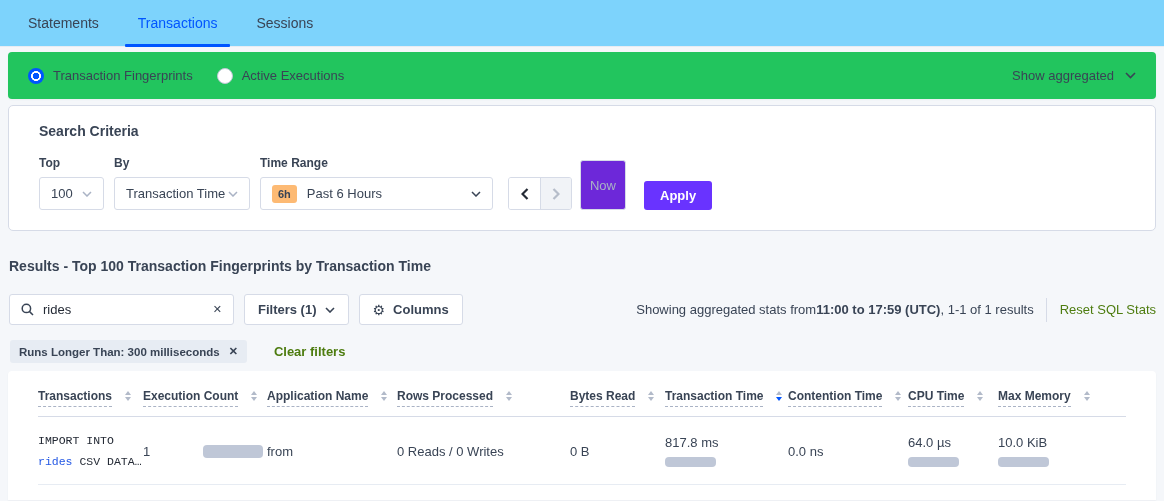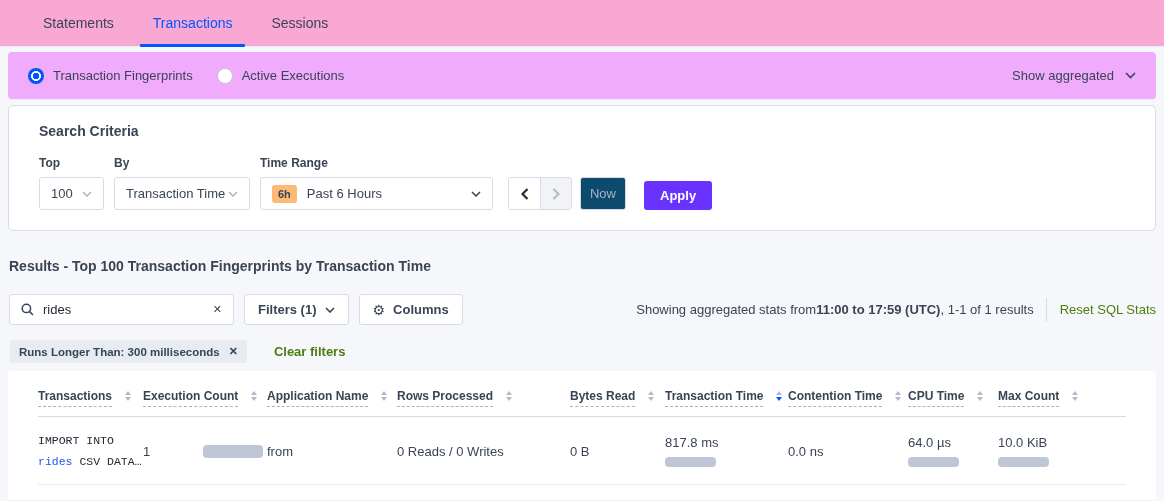--- a/index.html
+++ b/index.html
@@ -6,27 +6,27 @@
   html,body { width:1164px; height:501px; }
   body {
     font-family:"Liberation Sans",sans-serif;
     background:#f5f7fa;
     color:#394455;
     overflow:hidden;
     font-size:13px;
   }
 
   
-  .topbar { height:47px; background:#f9a8d4; border-bottom:1px solid #e7ecf3; display:flex; align-items:stretch; padding-left:30px; }
+  .topbar { height:47px; background:#7dd3fc; border-bottom:1px solid #e7ecf3; display:flex; align-items:stretch; padding-left:15px; }
   .tab { display:flex; align-items:center; padding:0 13px; margin-right:13px; font-size:14px; color:#394455; position:relative; cursor:pointer; }
   .tab.active { color:#0055ff; }
   .tab.active::after { content:""; position:absolute; left:0; right:0; bottom:-1px; height:3px; background:#0055ff; border-radius:1px; }
 
   
-  .toggle-strip { margin:5px 8px 0; height:47px; background:#f0abfc; border-radius:4px; display:flex; align-items:center; padding:0 20px; box-shadow:0 1px 2px rgba(60,70,90,.05); }
+  .toggle-strip { margin:5px 8px 0; height:47px; background:#22c55e; border-radius:4px; display:flex; align-items:center; padding:0 20px; box-shadow:0 1px 2px rgba(60,70,90,.05); }
   .radio-opt { display:flex; align-items:center; gap:9px; cursor:pointer; }
   .radio-opt + .radio-opt { margin-left:24px; }
   .radio { width:16px; height:16px; border-radius:50%; flex:0 0 auto; }
   .radio.on { background:radial-gradient(circle,#0055ff 0 3px,#ffffff 3.5px 4.7px,#0055ff 5.2px 8px); }
   .radio.off { background:#fff; border:1px solid #c0c7d6; }
   .show-desc { margin-left:auto; display:flex; align-items:center; gap:11px; cursor:pointer; }
 
   
   .criteria-card { margin:6px 8px 0; background:#fff; border:1px solid #d6dbe7; border-radius:5px; padding:17px 30px 22px; height:126px; }
   .criteria-title { font-size:14px; font-weight:700; margin-bottom:17px; }
@@ -35,21 +35,21 @@
   .field-label { font-size:12px; font-weight:700; margin-bottom:7px; }
   .select { height:33px; border:1px solid #d6dbe7; border-radius:3px; background:#fff; display:flex; align-items:center; padding:0 11px; cursor:pointer; }
   .select .val { flex:1; }
   .sel-top { width:65px; }
   .sel-by { width:136px; }
   .sel-range { width:233px; }
   .range-badge { background:#fdba74; border-radius:3px; font-size:11px; font-weight:700; padding:3px 6px; margin-right:10px; }
   .pager { display:flex; height:33px; border:1px solid #d6dbe7; border-radius:3px; overflow:hidden; margin-left:5px; }
   .pager-btn { width:31px; display:flex; align-items:center; justify-content:center; background:#fff; cursor:pointer; }
   .pager-btn.disabled { background:#f1f3f7; border-left:1px solid #d6dbe7; cursor:default; }
-  .now-btn { margin-left:8px; width:46px; height:33px; border:1px solid #d6dbe7; border-radius:3px; background:#0c4a6e; color:#a9b3c4; display:flex; align-items:center; justify-content:center; cursor:default; }
+  .now-btn { margin-left:8px; width:46px; height:50px; border:1px solid #d6dbe7; border-radius:3px; background:#6d28d9; color:#a9b3c4; display:flex; align-items:center; justify-content:center; cursor:default; }
   .apply-btn { margin-left:18px; height:29px; padding:0 16px; background:#6933ff; border:none; border-radius:3px; color:#fff; font-weight:700; font-size:13px; display:flex; align-items:center; cursor:pointer; }
 
   
   .results-heading { margin:27px 0 0 9px; font-size:14px; font-weight:700; }
   .controls-row { margin:20px 8px 0 9px; display:flex; align-items:center; }
   .search-box { width:225px; height:31px; background:#fff; border:1px solid #d6dbe7; border-radius:3px; display:flex; align-items:center; padding:0 11px; gap:9px; }
   .search-box input { border:none; outline:none; flex:1; min-width:0; font-size:13px; color:#242a35; font-family:"Liberation Sans",sans-serif; background:transparent; }
   .clear-x { color:#394455; font-size:11px; cursor:pointer; }
   .btn-white { height:31px; background:#fff; border:1px solid #d6dbe7; border-radius:3px; display:flex; align-items:center; gap:8px; padding:0 13px; margin-left:10px; font-weight:700; font-size:13px; color:#394455; cursor:pointer; }
   .stats { margin-left:auto; display:flex; align-items:center; white-space:nowrap; }
@@ -258,21 +258,21 @@
         </span>
     </div>
     <div class="th">
       <span class="th-label">CPU Time</span>
       <span class="sort">
           <i class="tri-up"></i>
           <i class="tri-down"></i>
         </span>
     </div>
     <div class="th">
-      <span class="th-label">Max Count</span>
+      <span class="th-label">Max Memory</span>
       <span class="sort">
           <i class="tri-up"></i>
           <i class="tri-down"></i>
         </span>
     </div>
   </div>
 
   <div class="tgrid trow">
     <div class="sql">
       <div>IMPORT INTO</div>

